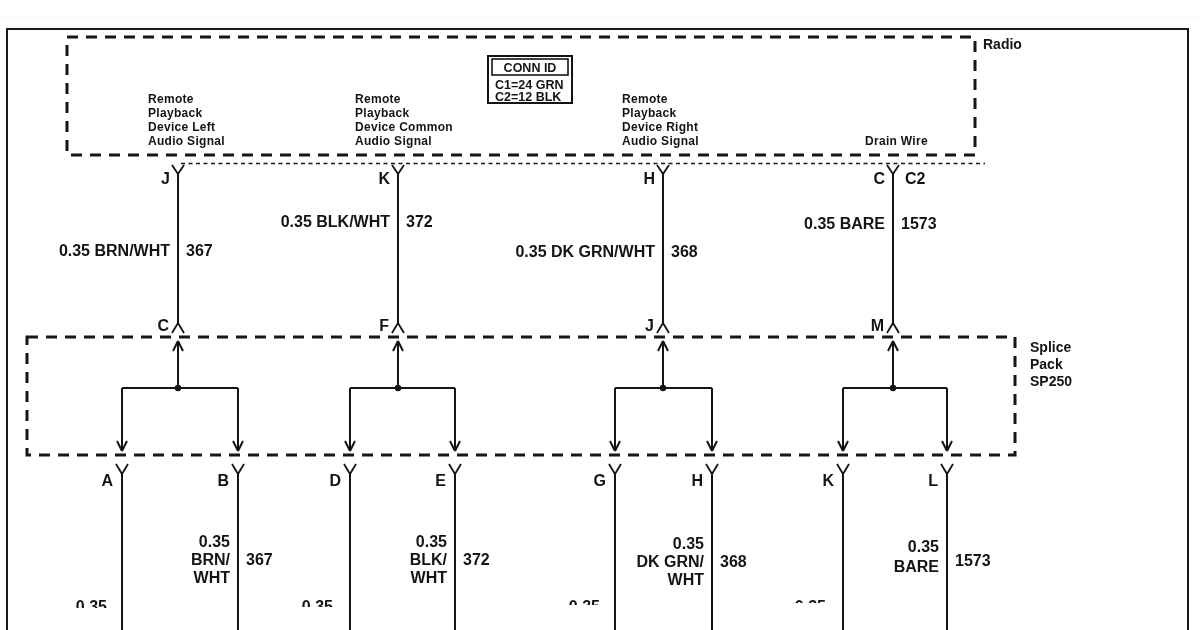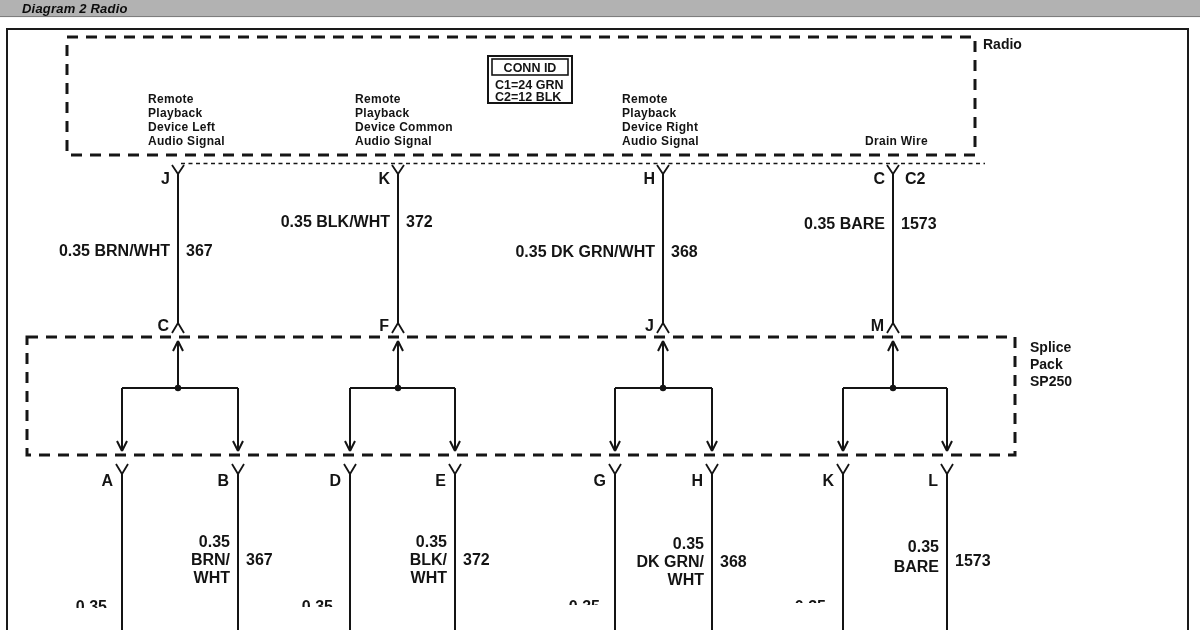--- a/index.html
+++ b/index.html
@@ -28,23 +28,20 @@
   .thin{stroke:#141414;stroke-width:1.6;fill:none;}
   .box2{stroke:#141414;stroke-width:2;fill:none;}
   .dot{fill:#141414;stroke:none;}
   .mask{fill:#ffffff;stroke:none;}
 </style>
 </head>
 <body>
 
 <div class="canvas">
 
-  <div class="titlebar">
-    <span class="title">Diagram 2 Radio</span>
-  </div>
   <div class="hl"></div>
 
   <div class="panel"></div>
 
   <svg class="diagram" width="1200" height="630" viewBox="0 0 1200 630">
 
     <g>
       <rect x="67" y="37" width="908" height="118" class="dashbox"></rect>
       <text x="983" y="49" class="t t14">Radio</text>
     </g>

